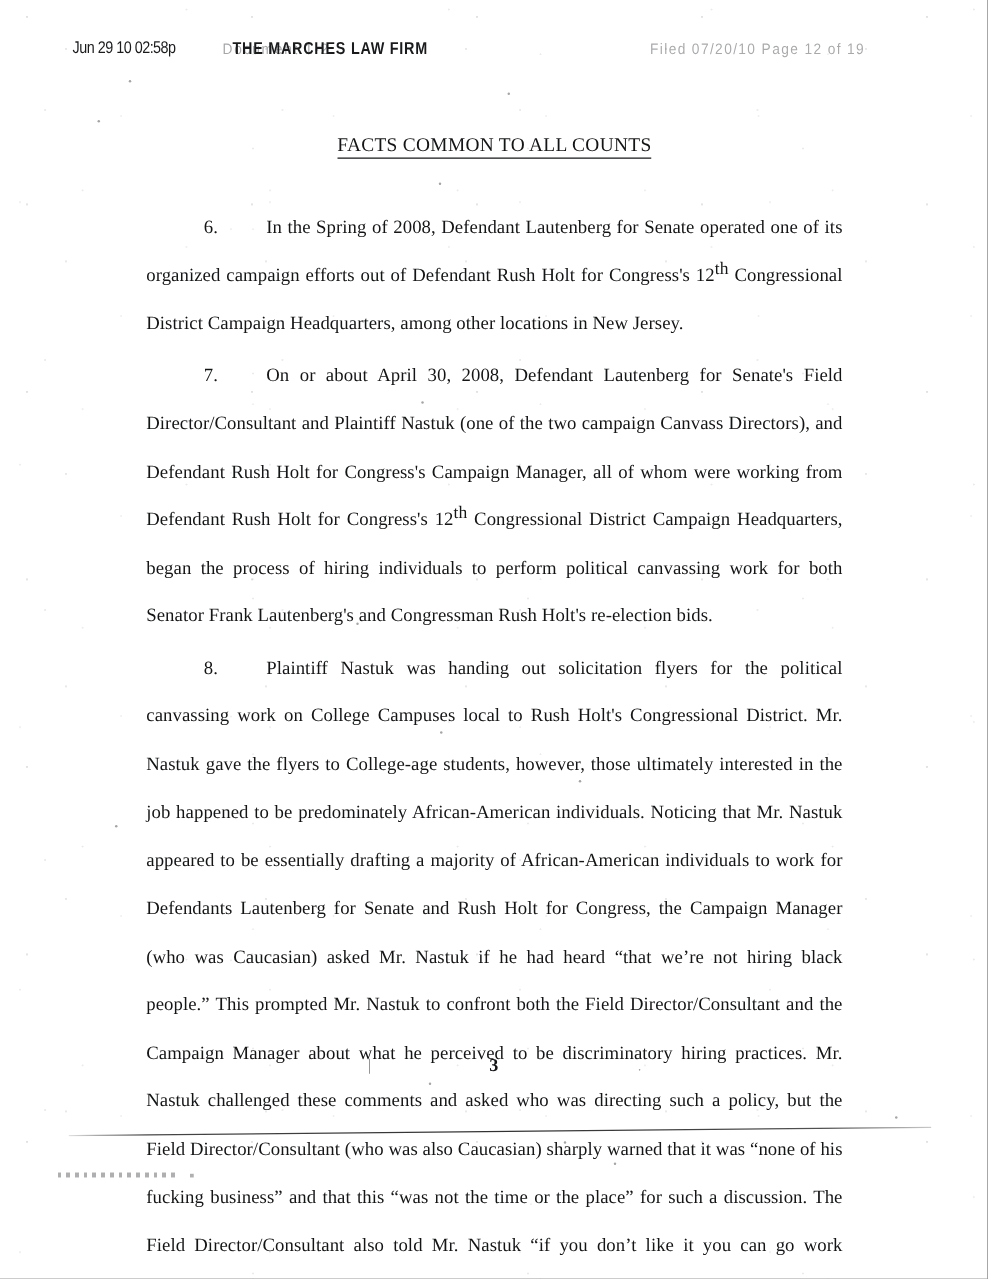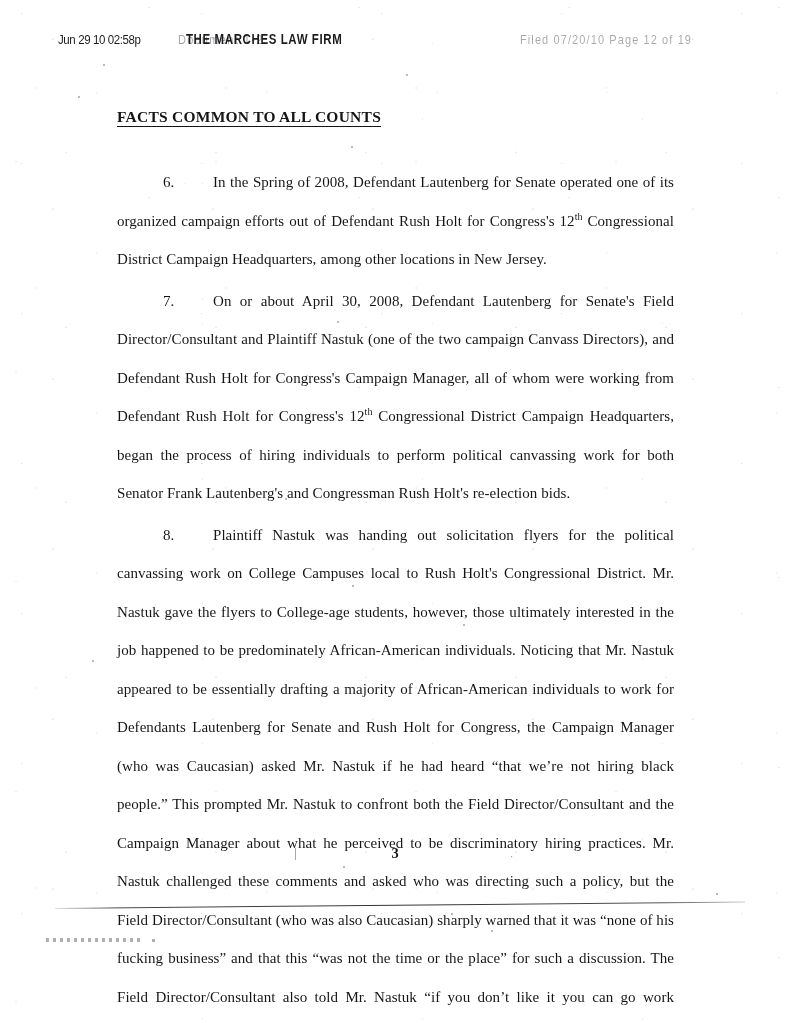--- a/index.html
+++ b/index.html
@@ -108,23 +108,23 @@
   }
 
   
   #body-block {
     position: absolute;
     top: 108px;
     left: 117px;
     width: 557px;
   }
   #doc-title {
-    text-align: left;
+    text-align: center;
     font-size: 15.5px;
-    font-weight: bold;
+    font-weight: normal;
     letter-spacing: .25px;
     margin: 0 0 20px 0;
     padding-bottom: 17px;
     display: block;
   }
   #doc-title span {
     border-bottom: 1.4px solid #17181a;
     padding-bottom: 1px;
   }
   p.para {
@@ -134,21 +134,21 @@
     text-align: justify;
     text-indent: 0;
     letter-spacing: .05px;
   }
   p.para .num {
     display: inline-block;
     width: 28px;
     margin-left: 46px;
     margin-right: 22px;
   }
-  sup { font-size: 10px; vertical-align: super; line-height: 0; }
+  sup { font-size: 14px; vertical-align: super; line-height: 0; }
 
   
   #page-number {
     position: absolute;
     top: 845px;
     left: 0; right: 0;
     text-align: center;
     font-size: 14.5px;
     font-weight: bold;
   }

